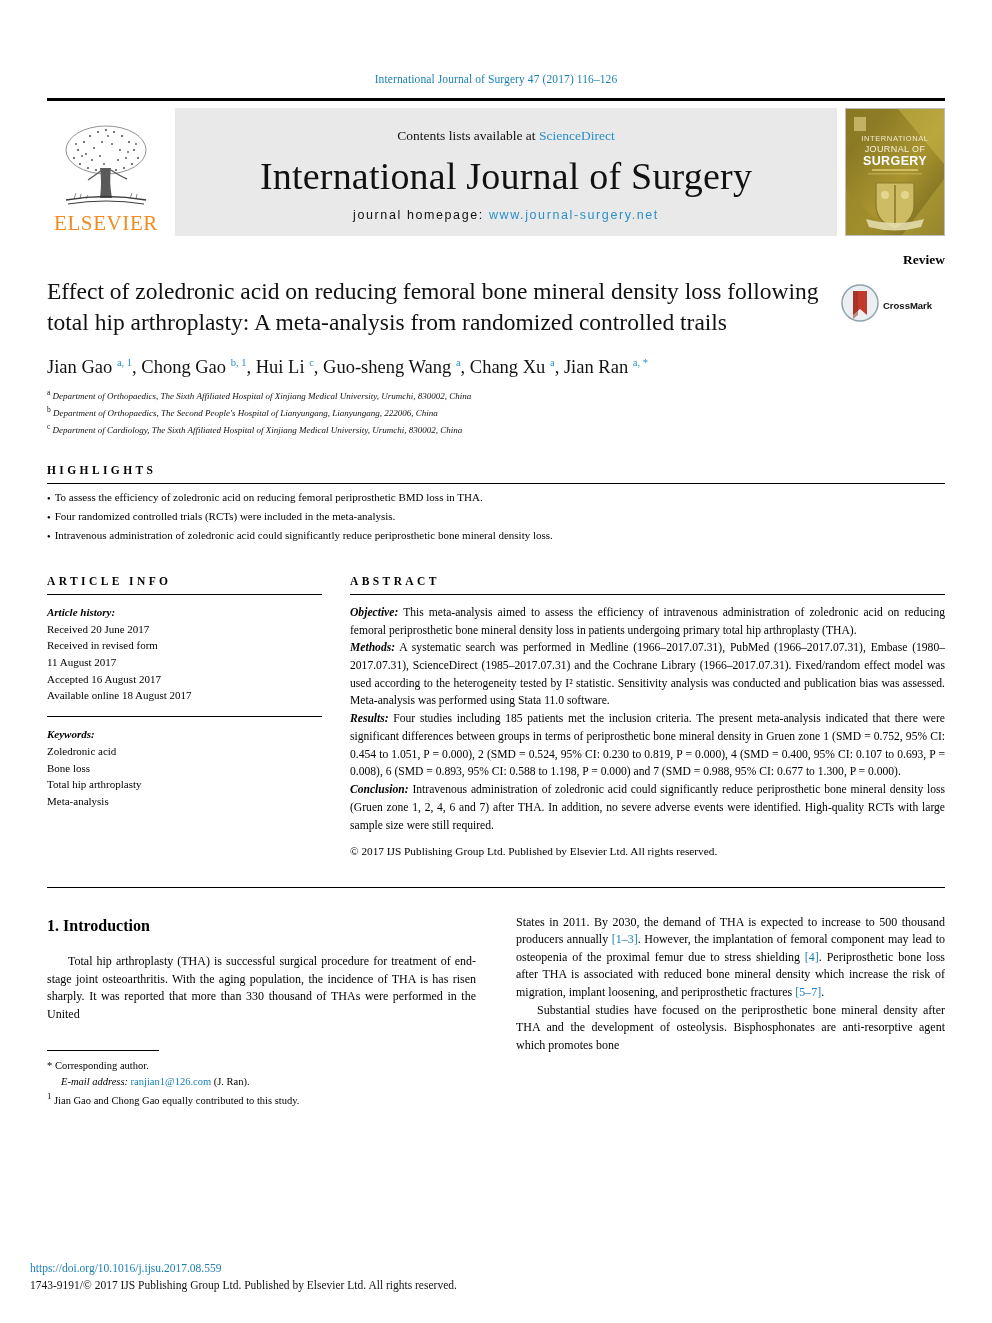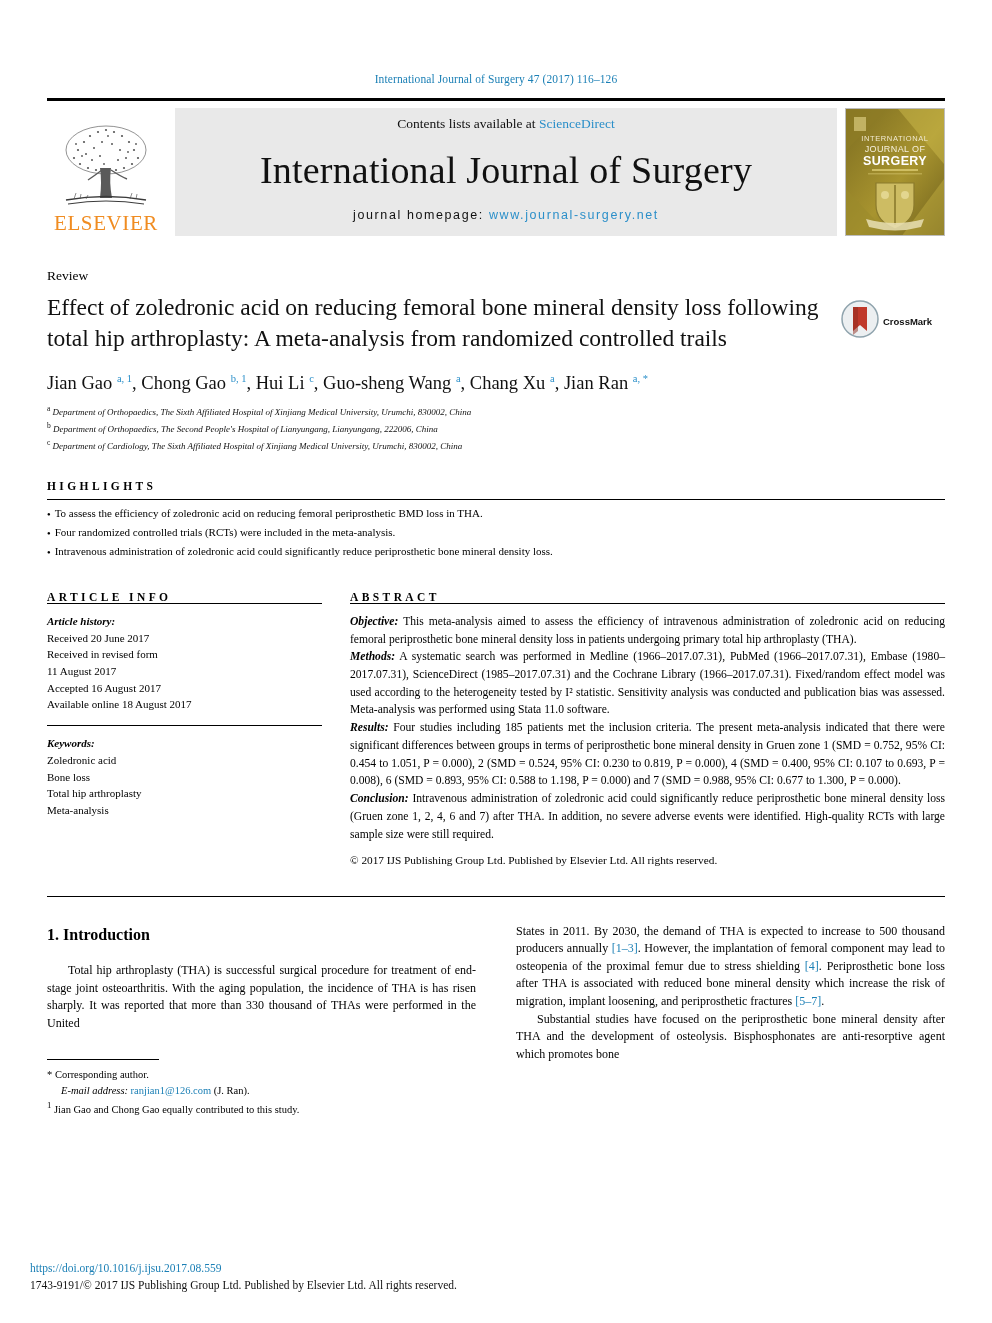--- a/index.html
+++ b/index.html
@@ -63,21 +63,21 @@
     margin-top: 1px;
   }
   .journal-band {
     flex: 1 1 auto;
     background: #e9e9e9;
     margin: 0 8px 0 10px;
     display: flex;
     flex-direction: column;
     align-items: center;
     justify-content: space-between;
-    padding: 8px 0 14px 0;
+    padding: 20px 0 14px 0;
   }
   .contents-line {
     font-size: 13.5px;
     color: #111;
   }
   .contents-line .sd {
     color: #2b8fc9;
   }
   .journal-name {
     font-size: 38px;
@@ -100,23 +100,24 @@
     overflow: hidden;
     background: #8a7a2c;
   }
 
   
   .body-col {
     margin: 0 47px;
   }
   .section-type {
     font-size: 13.5px;
-    font-weight: normal;
-    margin-top: 32px;
+    font-weight: bold;
+    margin-top: 16px;
     margin-bottom: 8px;
+    text-align: right;
   }
   .title-row {
     display: flex;
     align-items: flex-start;
   }
   .article-title {
     font-size: 23.5px;
     line-height: 1.30;
     font-family: "Liberation Serif", serif;
     flex: 1 1 auto;
@@ -183,20 +184,21 @@
     flex: 0 0 275px;
     padding-right: 28px;
   }
   .col-abstract {
     flex: 1 1 auto;
   }
   .kicker {
     font-size: 11.5px;
     font-weight: bold;
     letter-spacing: 3.4px;
+    margin-bottom: 7px;
   }
   .kicker-rule {
     border-top: 1px solid #000;
     margin-bottom: 9px;
   }
   .info-block { font-size: 11px; line-height: 1.52; }
   .info-block .lbl { font-style: italic; font-weight: bold; }
   .info-sep {
     border-top: 1px solid #000;
     margin: 12px 0 9px 0;

